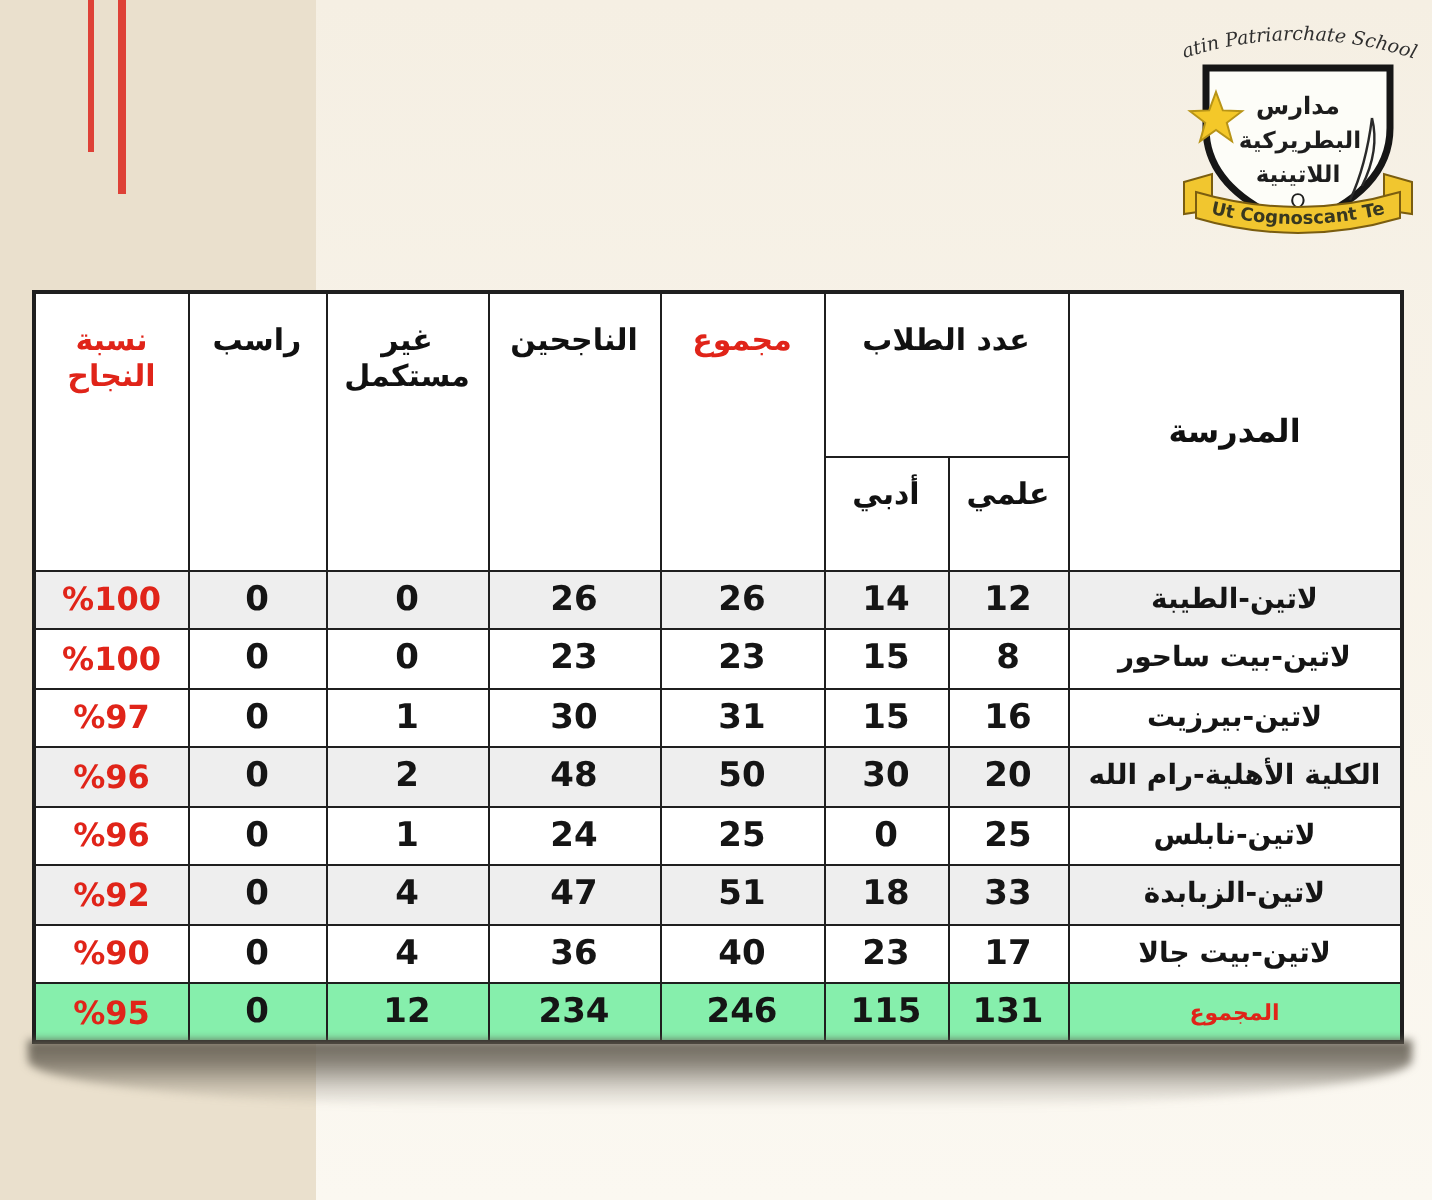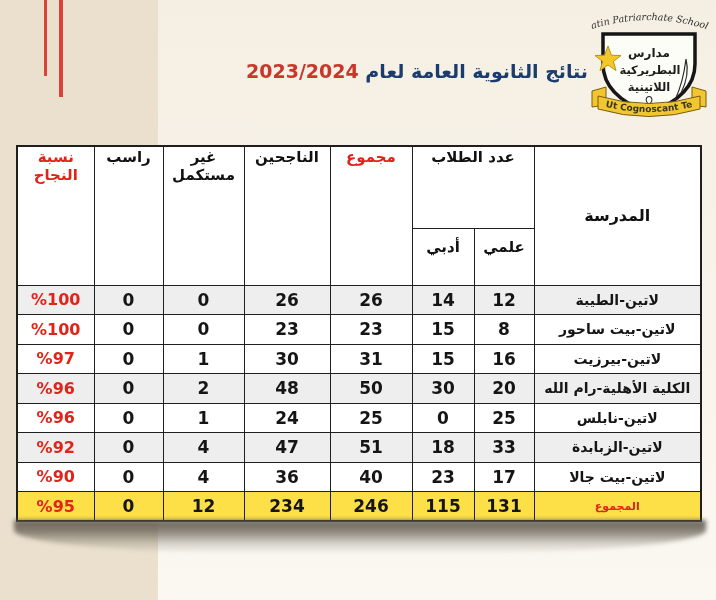--- a/index.html
+++ b/index.html
@@ -24,53 +24,49 @@
     position:absolute; left:16px; top:145px; width:684px;
     border-collapse:collapse; table-layout:fixed; direction:rtl;
     background:#ffffff; border:2px solid #1f1f1f;
   }
   table.stats th, table.stats td {
     border:1.5px solid #1f1f1f; text-align:center; overflow:hidden;
   }
   thead tr.hrowA { height:82px; }
   thead tr.hrowB { height:57px; }
   tbody tr { height:29.5px; }
-  th { background:#ffffff; font-weight:bold; vertical-align:top; padding-top:1px; font-size:15px; color:#111; }
+  th { background:#ffffff; font-weight:bold; vertical-align:top; padding-top:14px; font-size:15px; color:#111; }
   th.school-h { vertical-align:middle; font-size:16px; padding-top:0;margin-left:36px; }
   th.sub { padding-top:9px;margin-left:14px; }
   th.red-h { color:#e02419; }
   td { font-weight:bold; font-size:17px; color:#151515; vertical-align:middle; }
   td.school { font-size:14px; }
   td.rate { color:#e02419; font-size:16px; }
   tr.shaded td { background:#eeeeee; }
   tr.plain td { background:#ffffff; }
-  tr.total-row td { background:#fde047; }
+  tr.total-row td { background:#86efac; }
   tr.total-row td.school { color:#e02419; font-size:11px; }
 
   .table-shadow {
     position:absolute; left:14px; top:520px; width:692px; height:34px;
     background:linear-gradient(to bottom, rgba(96,90,78,0.92) 0%, rgba(96,90,78,0.75) 30%, rgba(110,104,92,0.25) 70%, rgba(110,104,92,0) 100%);
     border-radius:0 0 40% 40% / 0 0 70% 70%;
     filter:blur(2px);
   }
 </style>
 </head>
 <body>
 
 <div class="canvas">
 
   <div class="left-band"></div>
   <div class="red-line l1"></div>
   <div class="red-line l2"></div>
 
 
-  <div class="title-line2">
-    <span>نتائج الثانوية العامة لعام</span>
-    <span class="year">2023/2024</span>
-  </div>
 
 
   <div class="logo-wrap">
     <svg width="126" height="124" viewBox="0 0 126 124">
       <defs>
         <path id="arcTop" d="M 6 28 Q 63 10 120 28" fill="none"></path>
         <path id="arcBan" d="M 16 105 Q 63 117 110 105" fill="none"></path>
       </defs>
       <text font-size="9.5" font-style="italic" font-family="DejaVu Serif, serif" fill="#2f2f2f">
         <textPath href="#arcTop" startOffset="50%" text-anchor="middle">Latin Patriarchate Schools</textPath>

